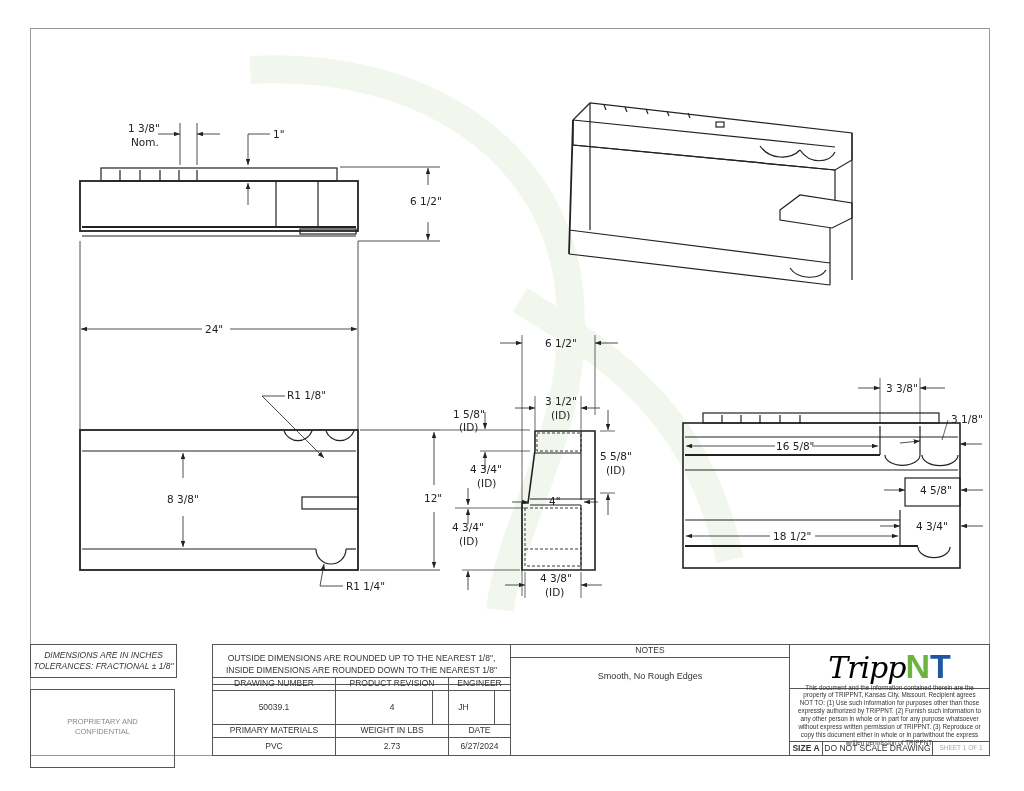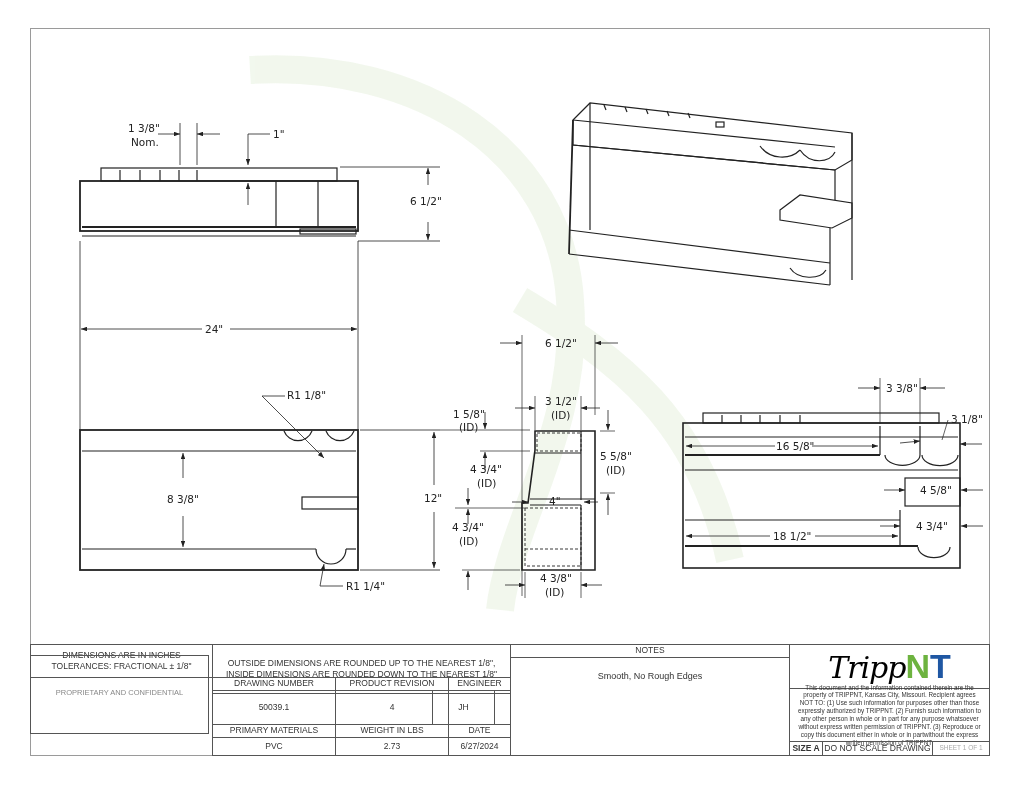--- a/index.html
+++ b/index.html
@@ -224,29 +224,29 @@
     <text class="dim" x="886" y="392">3 3/8"</text>
     <text class="dim" x="951" y="423">3 1/8"</text>
     <text class="dim" x="776" y="450">16 5/8"</text>
     <text class="dim" x="920" y="494">4 5/8"</text>
     <text class="dim" x="916" y="530">4 3/4"</text>
     <text class="dim" x="773" y="540">18 1/2"</text>
   </g>
 </svg>
 
 <div class="tb" style="left:0;top:0;">
-  <div class="tb-cell" style="left:30px;top:644px;width:183px;height:34px;flex-direction:column;">
+  <div class="tb-cell" style="left:30px;top:644px;width:147px;height:34px;flex-direction:column;font-style:italic;">
     <span>DIMENSIONS ARE IN INCHES</span>
     <span>TOLERANCES: FRACTIONAL ± 1/8"</span>
   </div>
-  <div class="tb-cell" style="left:212px;top:644px;width:299px;height:50px;flex-direction:column;">
+  <div class="tb-cell" style="left:212px;top:644px;width:299px;height:41px;flex-direction:column;">
     <span>OUTSIDE DIMENSIONS ARE ROUNDED UP TO THE NEAREST 1/8",</span>
     <span>INSIDE DIMENSIONS ARE ROUNDED DOWN TO THE NEAREST 1/8"</span>
   </div>
-  <div class="tb-cell muted" style="left:30px;top:655px;width:179px;height:79px;flex-direction:column;padding:18px 14px;">
+  <div class="tb-cell muted" style="left:30px;top:689px;width:145px;height:79px;flex-direction:column;padding:18px 14px;">
     <span style="font-size:7.5px;margin-bottom:3px;">PROPRIETARY AND CONFIDENTIAL</span>
   </div>
 
   <div class="tb-cell" style="left:212px;top:677px;width:124px;height:14px;">DRAWING NUMBER</div>
   <div class="tb-cell" style="left:335px;top:677px;width:114px;height:14px;">PRODUCT REVISION</div>
   <div class="tb-cell" style="left:448px;top:677px;width:63px;height:14px;">ENGINEER</div>
 
   <div class="tb-cell" style="left:212px;top:690px;width:124px;height:35px;">50039.1</div>
   <div class="tb-cell" style="left:335px;top:690px;width:114px;height:35px;">4</div>
   <div class="tb-cell" style="left:432px;top:690px;width:63px;height:35px;">JH</div>

